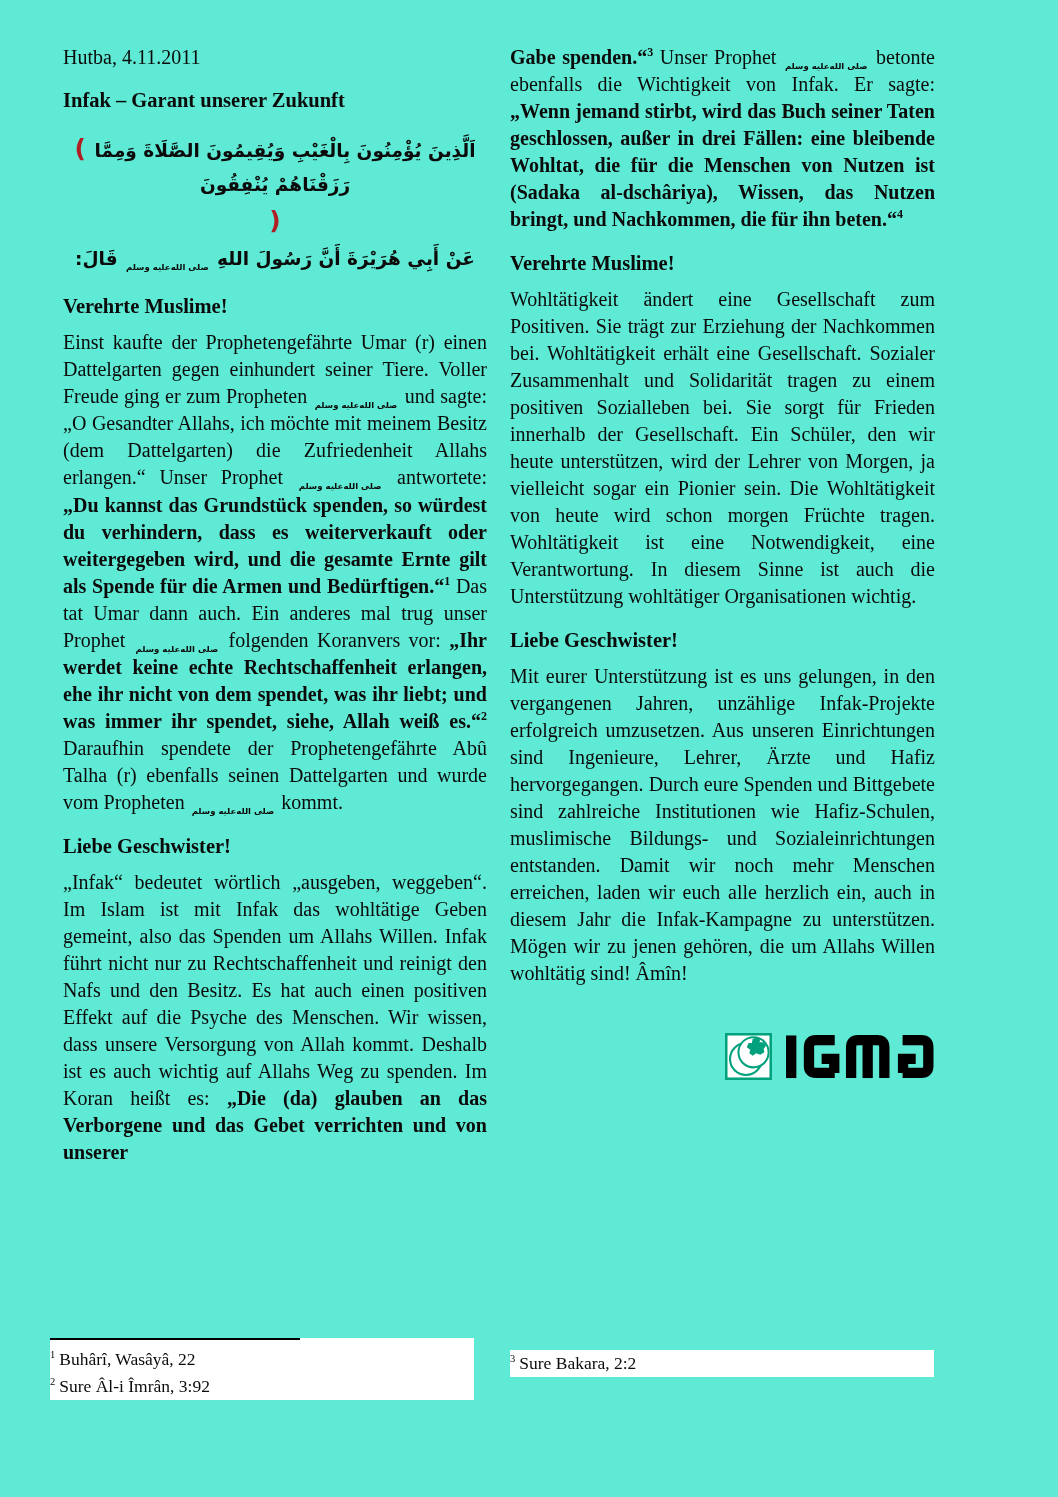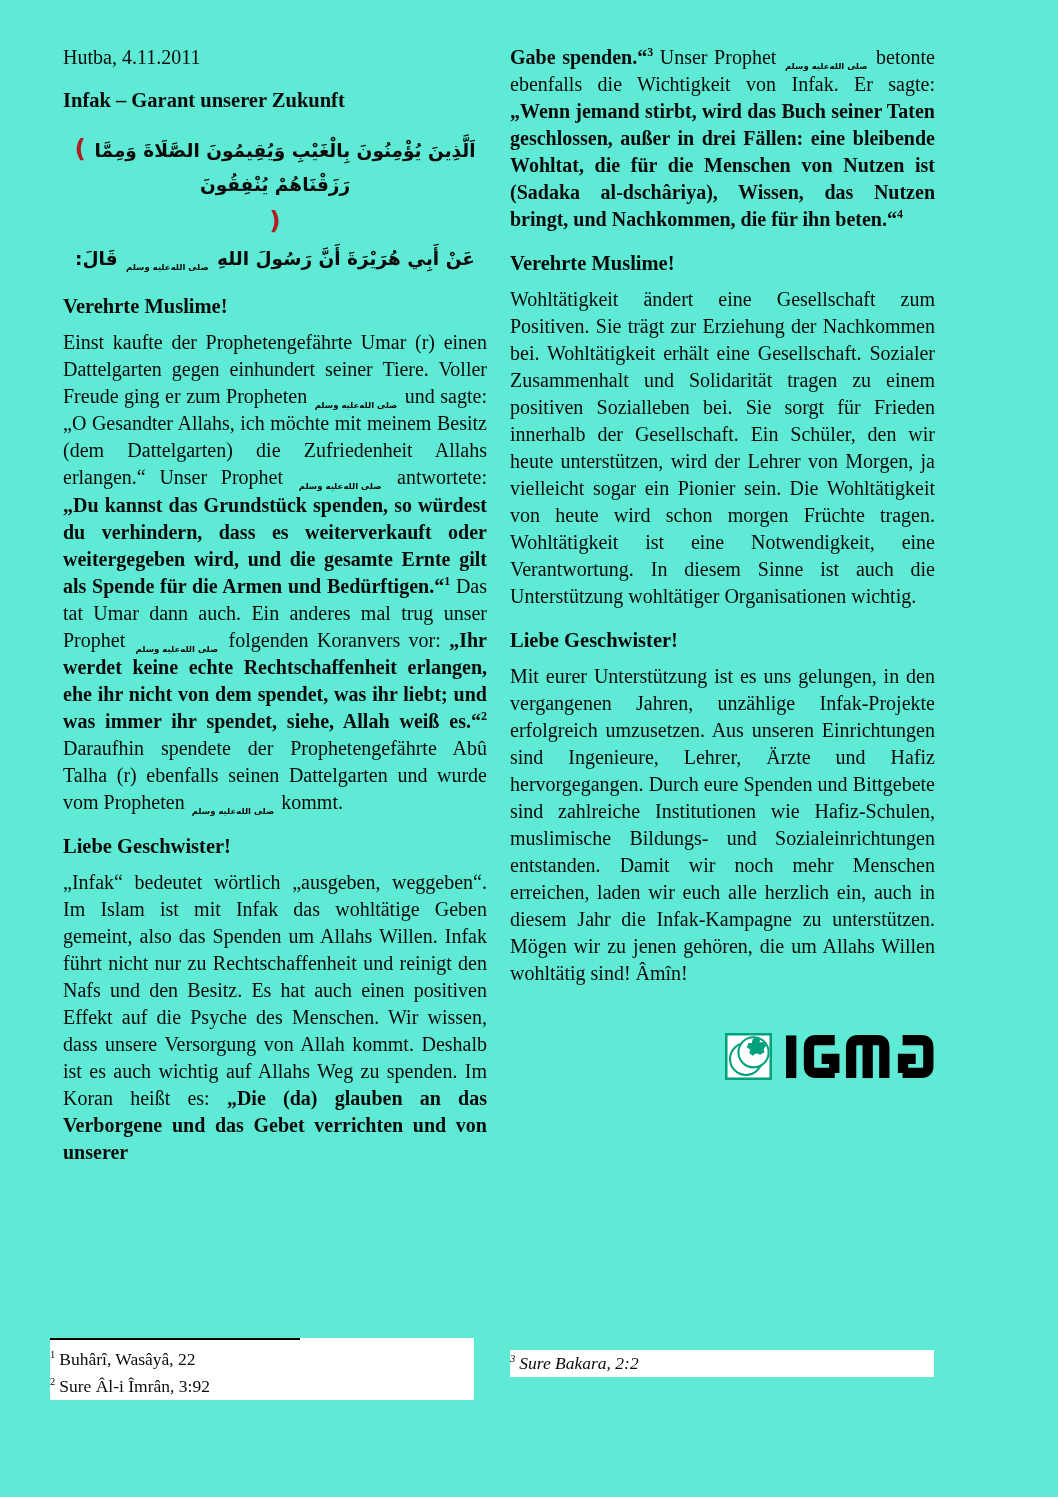--- a/index.html
+++ b/index.html
@@ -30,21 +30,21 @@
   .blk.arabic .red{font-size:1.35em;font-weight:bold;}
   .sup{vertical-align:super;font-size:0.6em;line-height:0;}
   .ar{font-family:"DejaVu Sans",sans-serif;unicode-bidi:isolate;}
 
   .pbuh{display:inline-flex;flex-direction:row;align-items:center;
       font-family:"DejaVu Sans",sans-serif;font-size:8.5px;line-height:1.1;
       font-weight:bold;vertical-align:-5px;direction:rtl;padding:0 2px;}
 
   .footnotes{position:absolute;width:424px;font-size:17.5px;line-height:27px;background:#fff;}
   .footnotes.left{left:50px;top:1338px;}
-  .footnotes.right{left:510px;top:1350px;font-style:italic;}
+  .footnotes.right{left:510px;top:1350px;}
   .fn-rule{border:0;border-top:2px solid #000;width:250px;margin:0 0 6px 0;}
   .fn .sup{margin-right:4px;}
 
   .logo-row{display:flex;justify-content:flex-end;align-items:center;
       gap:13px;margin-top:46px;padding-right:0;}
   .logo-mark{width:47px;height:47px;display:block;}
   .logo-word{width:150px;height:44px;display:block;}
 </style>
 </head>
 <body>

